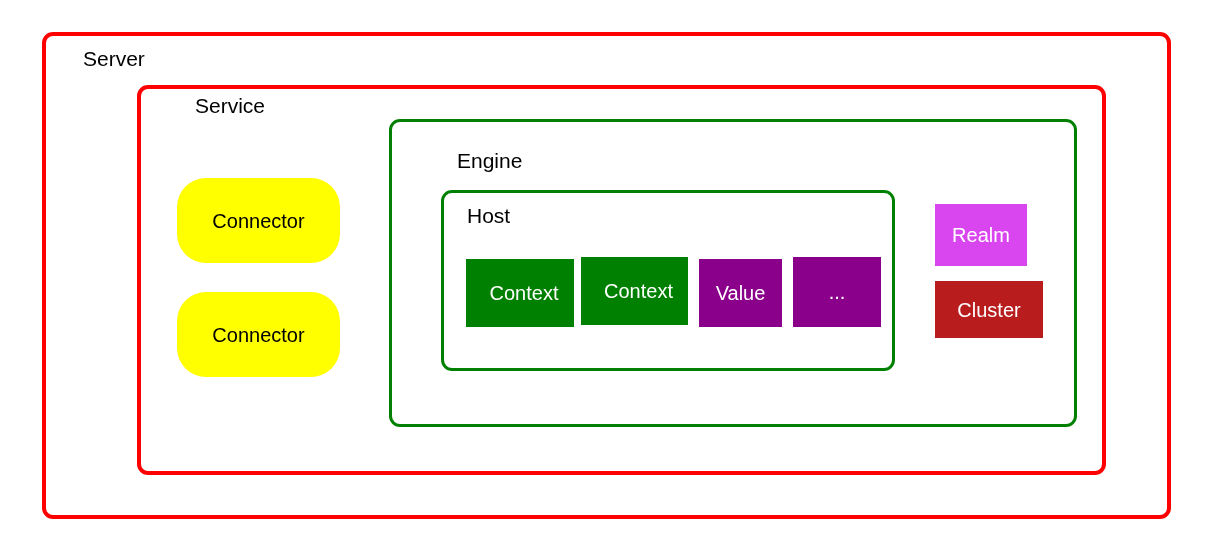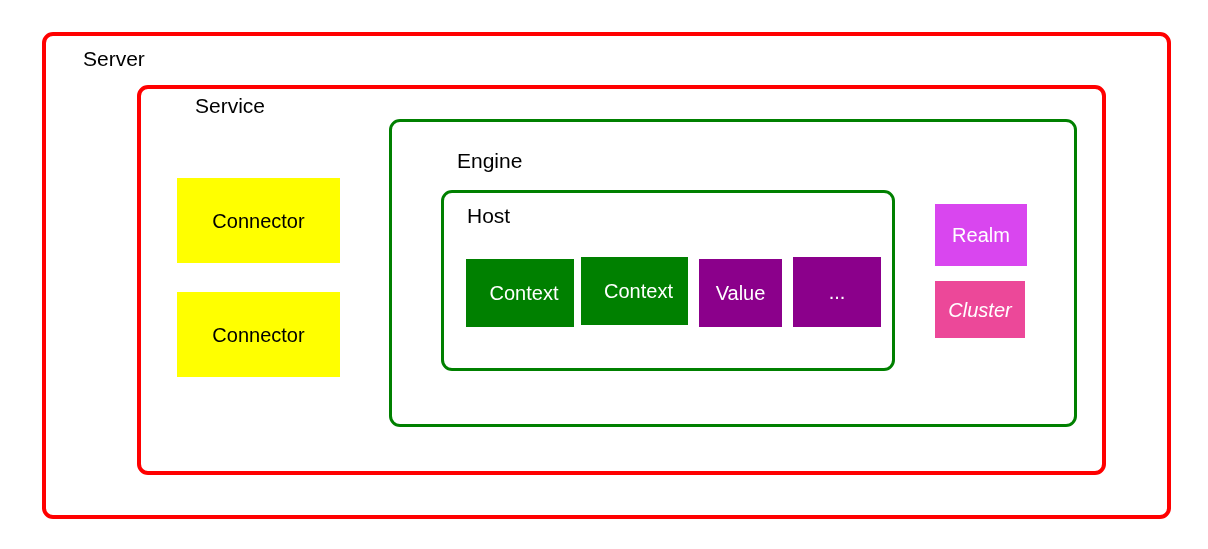--- a/index.html
+++ b/index.html
@@ -88,20 +88,21 @@
     align-items: center;
     justify-content: center;
     font-size: 20px;
     line-height: 1;
     white-space: nowrap;
   }
 
   .block-connector {
     background: #ffff00;
     color: #000000;
+    border-radius: 29px;
   }
   #connector-1 { left: 177px; top: 178px; width: 163px; height: 85px; }
   #connector-2 { left: 177px; top: 292px; width: 163px; height: 85px; }
 
   .block-context {
     background: #008000;
     color: #ffffff;
     padding-left: 8px;
   }
   #context-1 { left: 466px; top: 259px; width: 108px; height: 68px; }
@@ -119,25 +120,24 @@
     top: 204px;
     width: 92px;
     height: 62px;
     background: #d946ef;
     color: #ffffff;
   }
 
   #cluster-block {
     left: 935px;
     top: 281px;
-    width: 90px;
+    width: 108px;
     height: 57px;
-    background: #ec4899;
+    background: #b91c1c;
     color: #ffffff;
-    font-style: italic;
   }
 
   
   #watermark {
     position: absolute;
     right: 12px;
     bottom: 6px;
     color: #c9c9c9;
     font-size: 18px;
     line-height: 1;

